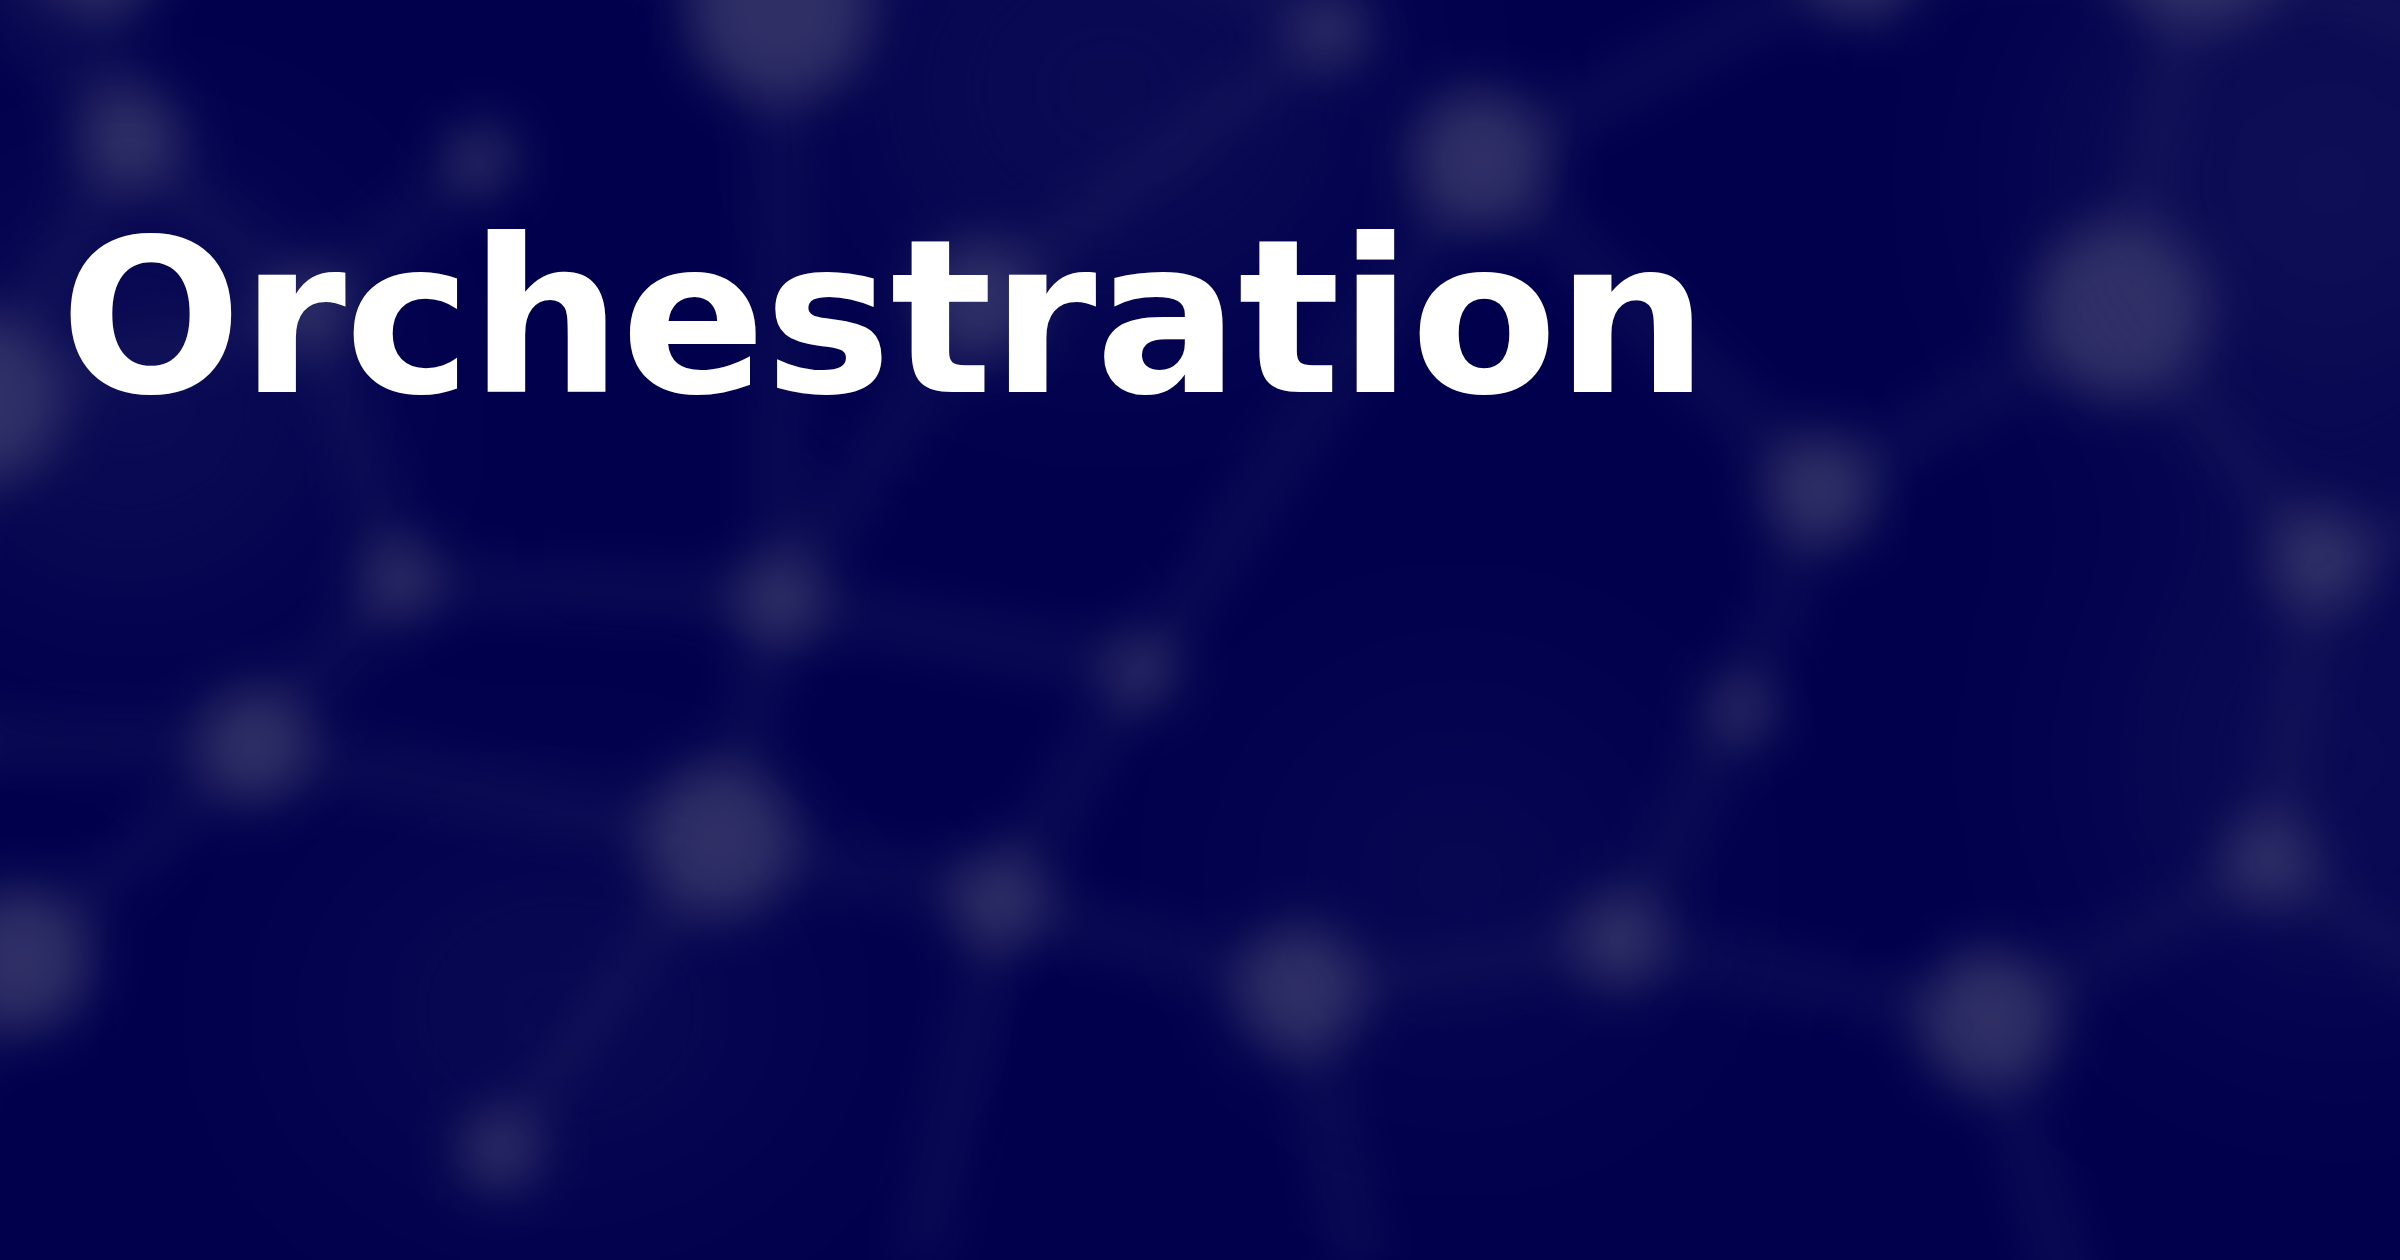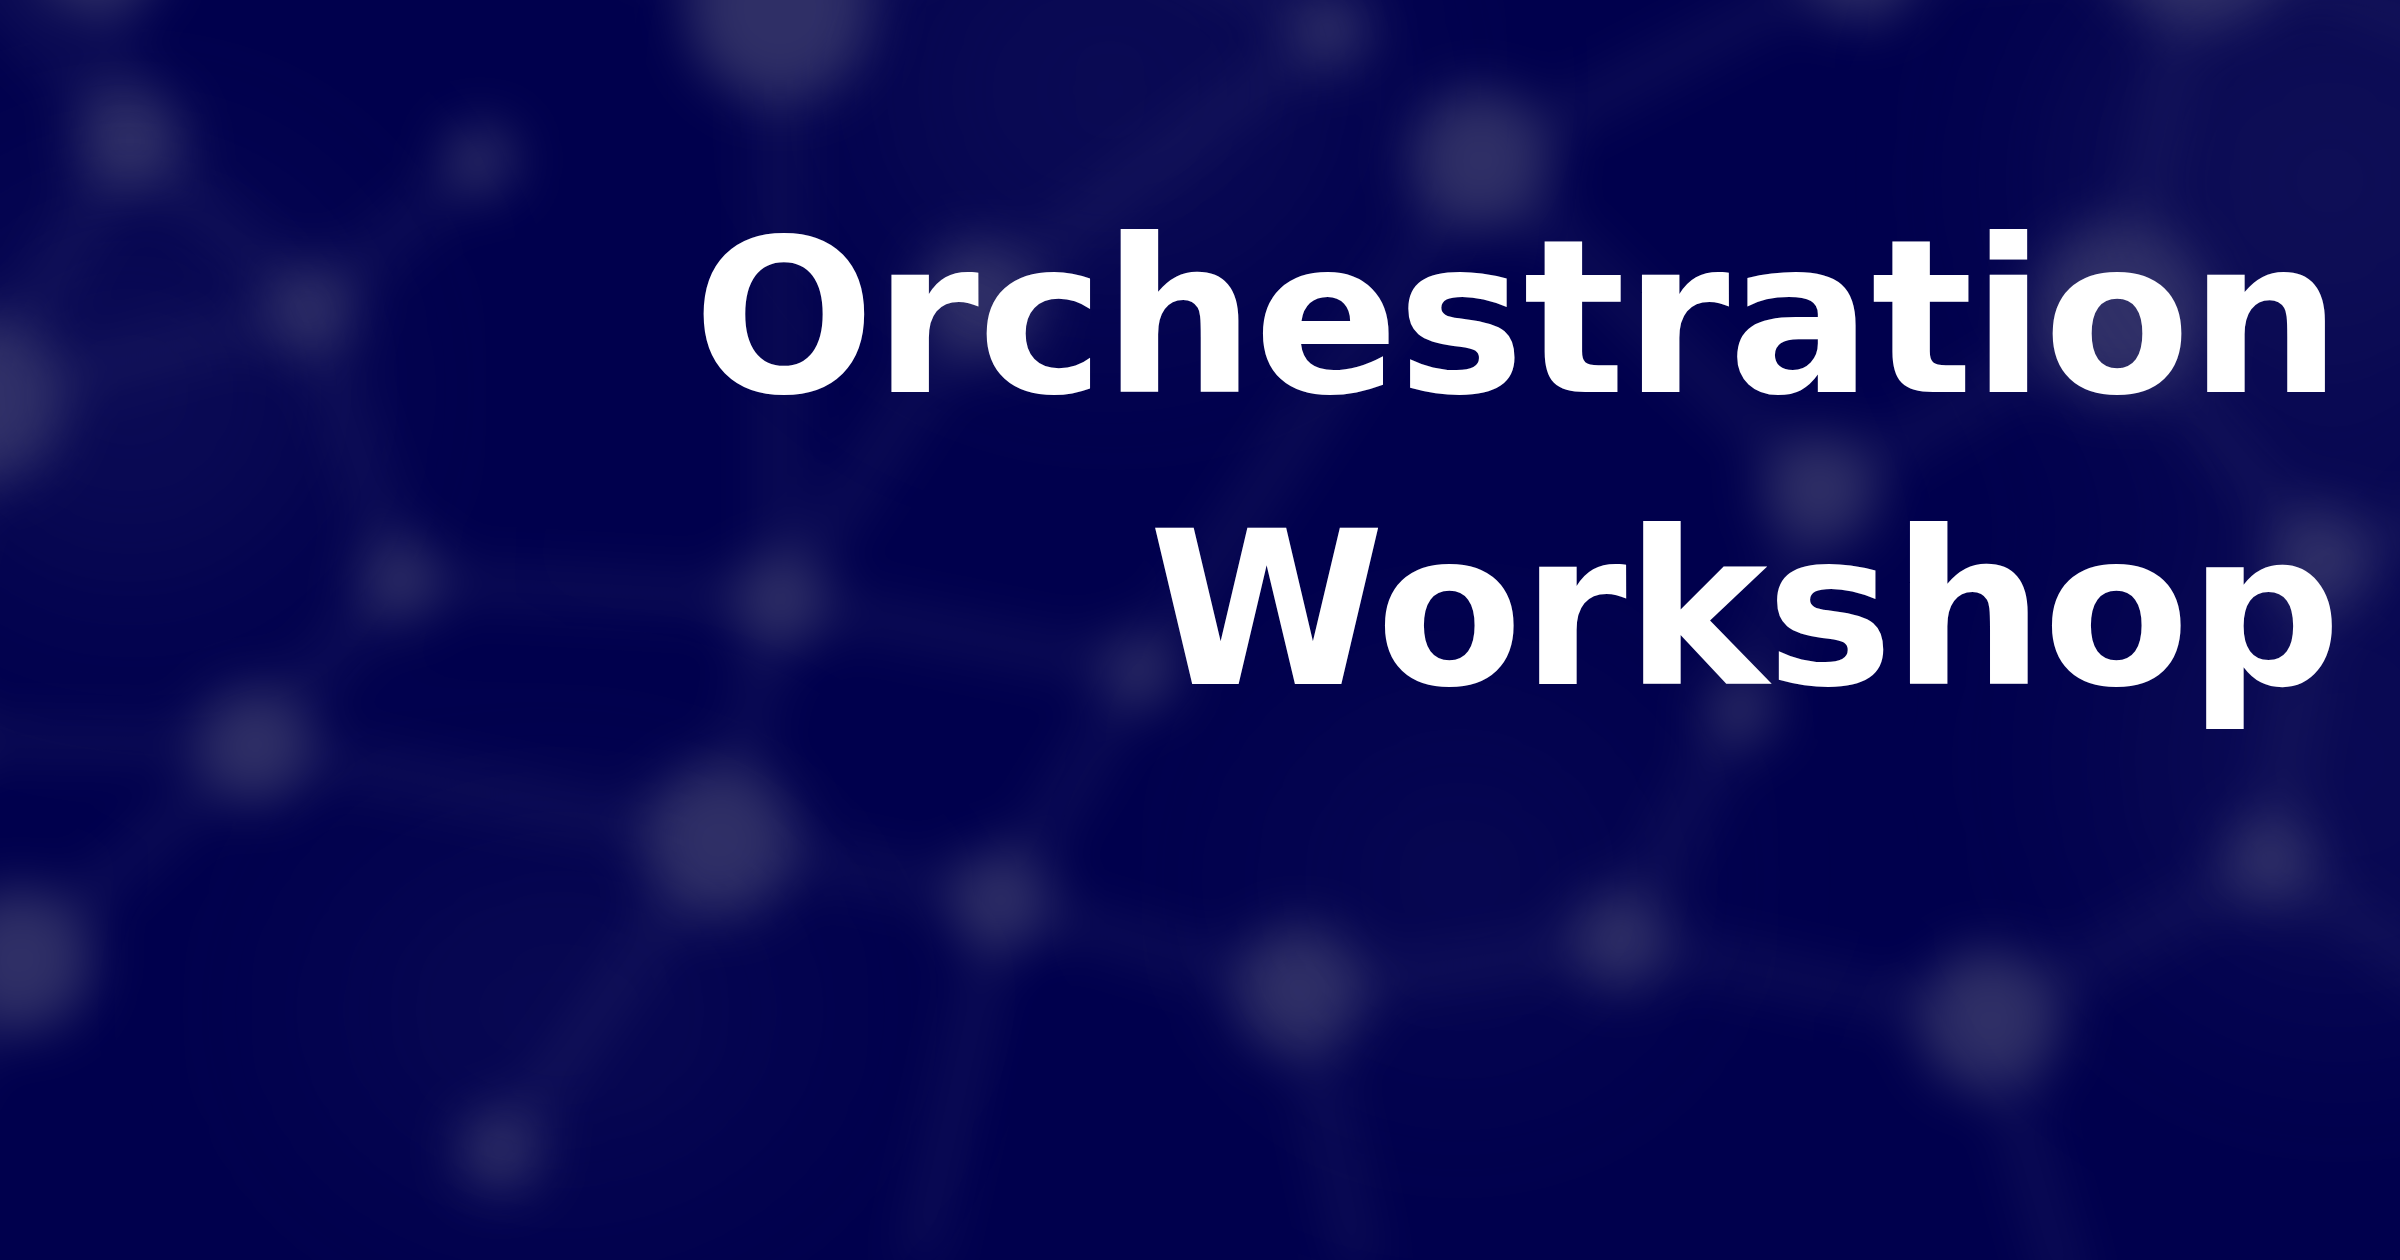--- a/index.html
+++ b/index.html
@@ -51,21 +51,21 @@
     background: #353570;
   }
 
   
   .title-block {
     position: absolute;
     z-index: 2;
     left: 0;
     right: 0;
     top: 172px;
-    text-align: right;
+    text-align: left;
     padding: 0 60px;
     box-sizing: border-box;
   }
   .title-line {
     color: #ffffff;
     font-family: "DejaVu Sans", sans-serif;
     font-weight: 700;
     font-size: 214px;
     line-height: 292px;
     letter-spacing: -1.5px;
@@ -178,16 +178,15 @@
       <div class="blob" style="left:1050px; top:60px;   width:520px; height:460px; opacity:.40;"></div>
       <div class="blob" style="left:2250px; top:120px;  width:560px; height:520px; opacity:.50;"></div>
       <div class="blob" style="left:2300px; top:700px;  width:480px; height:520px; opacity:.38;"></div>
       <div class="blob" style="left:500px;  top:1020px; width:520px; height:380px; opacity:.30;"></div>
       <div class="blob" style="left:1450px; top:880px;  width:420px; height:400px; opacity:.26;"></div>
     </div>
   </div>
 
   <div class="title-block">
     <div class="title-line">Orchestration</div>
-    <div class="title-line">Workshop</div>
   </div>
 
 </div>
 
 </body></html>

